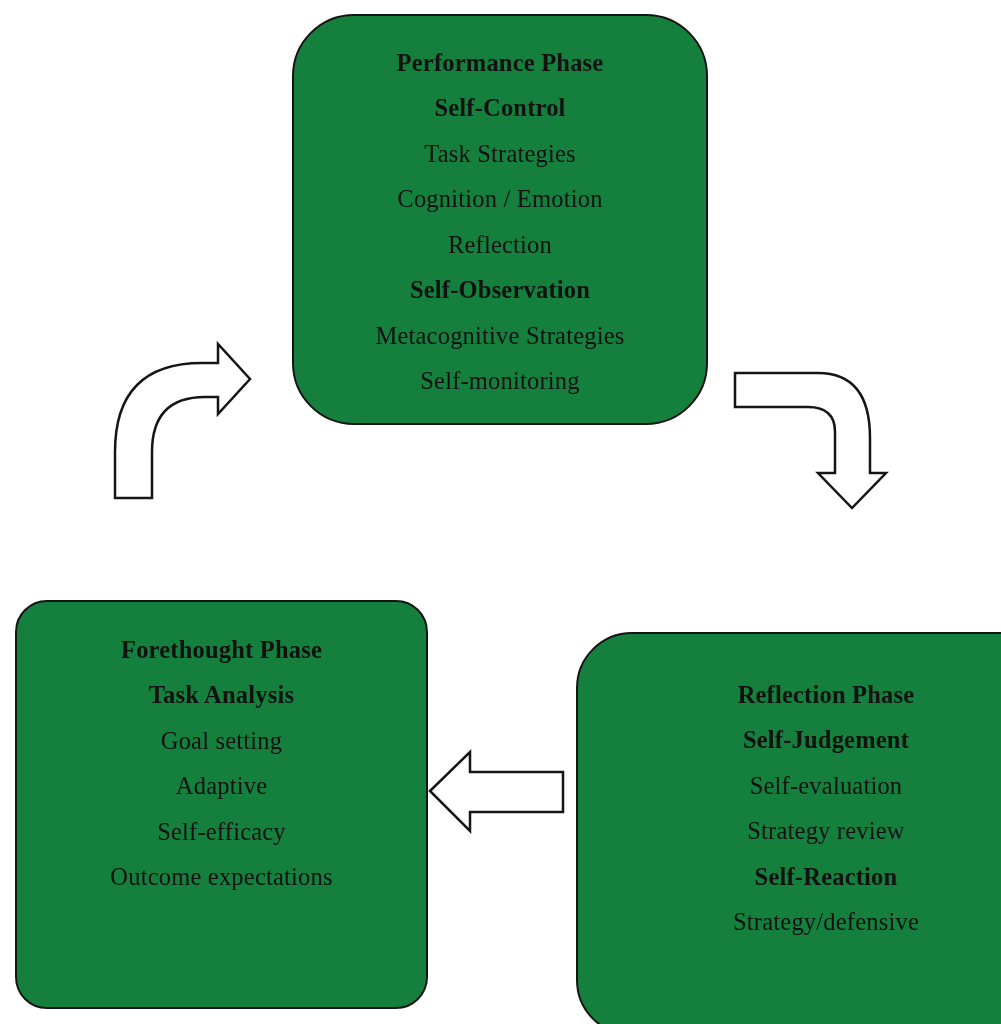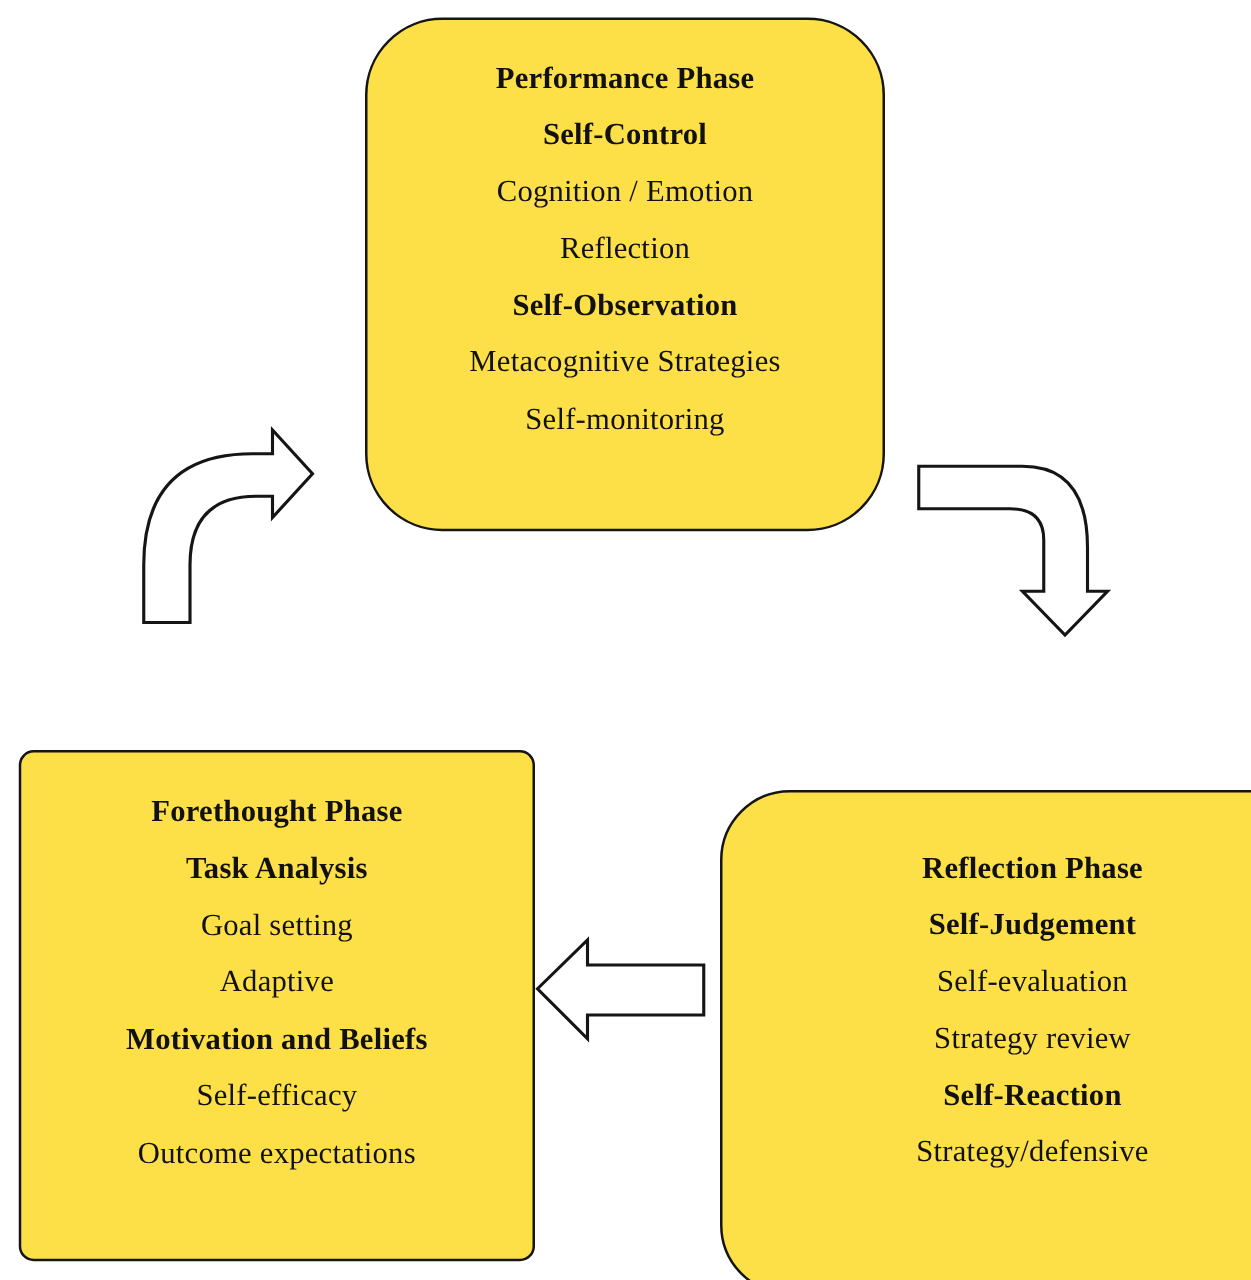--- a/index.html
+++ b/index.html
@@ -7,38 +7,38 @@
     position: relative;
     width: 1001px;
     height: 1024px;
     background: #ffffff;
     font-family: "Liberation Serif", "DejaVu Serif", serif;
     color: #111111;
     overflow: hidden;
   }
   .phase-box {
     position: absolute;
-    background: #fde047;
+    background: #15803d;
     border: 2.5px solid #151515;
     box-sizing: border-box;
     display: flex;
     flex-direction: column;
     align-items: stretch;
     text-align: center;
   }
   #box-performance {
     left: 292px; top: 14px;
     width: 416px; height: 411px;
     border-radius: 62px;
     padding-top: 24px;
   }
   #box-forethought {
     left: 15px; top: 600px;
     width: 413px; height: 409px;
-    border-radius: 12px;
+    border-radius: 32px;
     padding-top: 25px;
   }
   #box-reflection {
     left: 576px; top: 600px;
     width: 500px; height: 404px;
     border-radius: 56px;
     padding-top: 38px;
     margin-top: 32px;
   }
   .line {
@@ -65,33 +65,33 @@
   }
 </style>
 </head>
 <body>
 
 <div id="canvas">
 
   <div class="phase-box" id="box-performance">
     <div class="line bold">Performance Phase</div>
     <div class="line bold">Self-Control</div>
+    <div class="line">Task Strategies</div>
     <div class="line">Cognition / Emotion</div>
     <div class="line">Reflection</div>
     <div class="line bold">Self-Observation</div>
     <div class="line">Metacognitive Strategies</div>
     <div class="line">Self-monitoring</div>
   </div>
 
   <div class="phase-box" id="box-forethought">
     <div class="line bold">Forethought Phase</div>
     <div class="line bold">Task Analysis</div>
     <div class="line">Goal setting</div>
     <div class="line">Adaptive</div>
-    <div class="line bold">Motivation and Beliefs</div>
     <div class="line">Self-efficacy</div>
     <div class="line">Outcome expectations</div>
   </div>
 
   <div class="phase-box" id="box-reflection">
     <div class="line bold">Reflection Phase</div>
     <div class="line bold">Self-Judgement</div>
     <div class="line">Self-evaluation</div>
     <div class="line">Strategy review</div>
     <div class="line bold">Self-Reaction</div>

